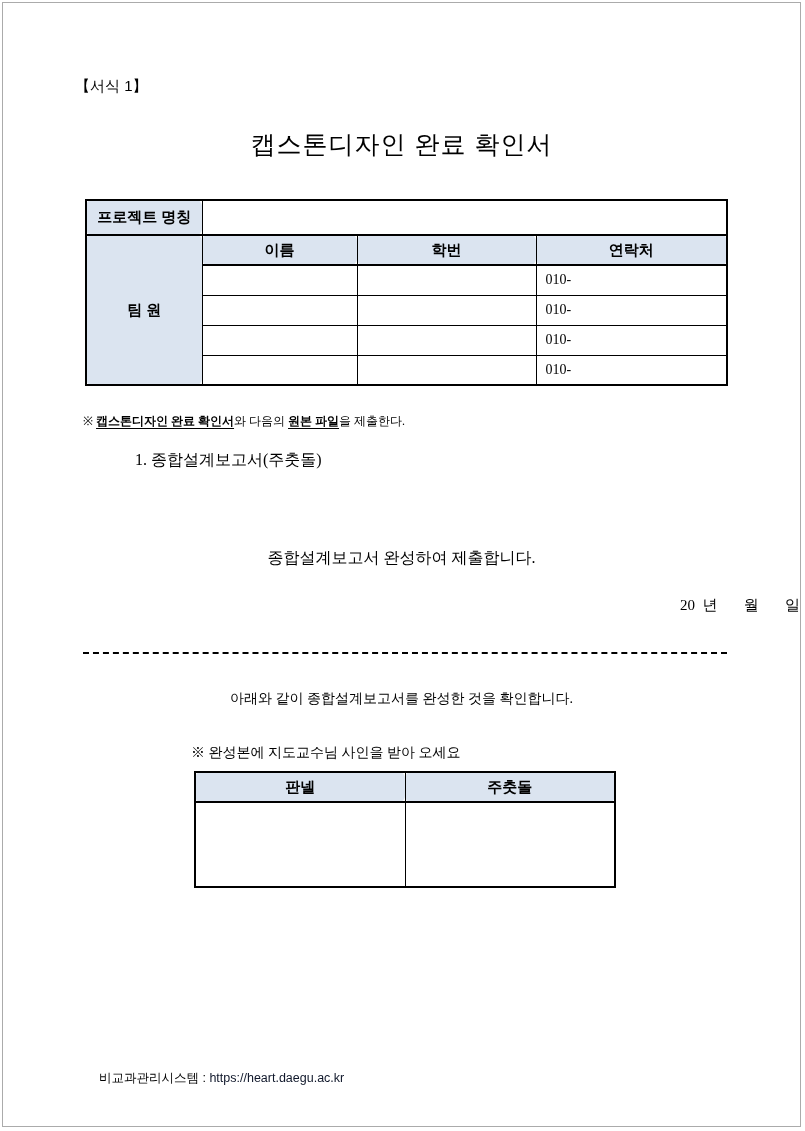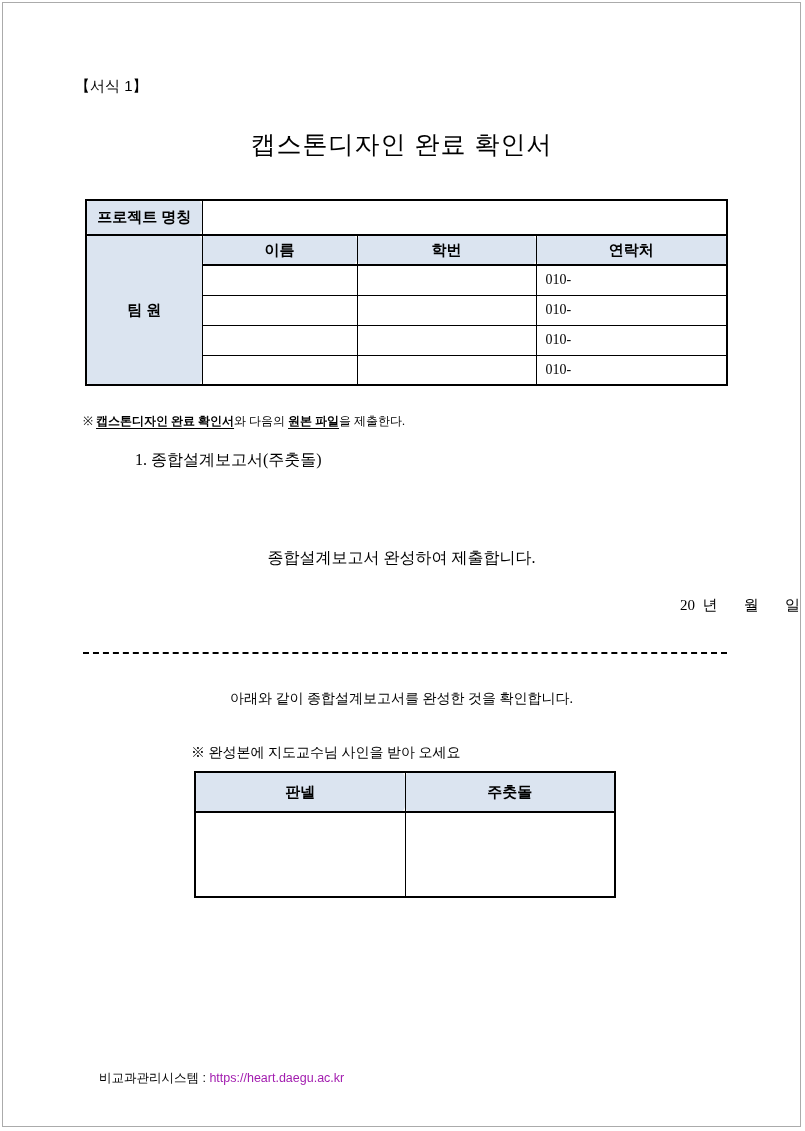--- a/index.html
+++ b/index.html
@@ -23,21 +23,21 @@
   .note-item1{left:120px;top:447px;font-size:16px;margin-left:12px;}
   .note-item2{left:120px;top:472px;font-size:16px;}
   .statement{top:545px;font-size:16px;}
   .date-line{top:593px;font-size:15px;white-space:pre;text-align:right;}
   .divider{left:80px;top:649px;width:644px;border-top:2px dashed #000;height:0;}
   .confirmation{top:687px;font-size:14px;}
   .sign-note{left:188px;top:741px;font-size:14px;}
   .department{top:966px;font-size:27px;font-weight:bold;letter-spacing:1px;}
   .footer1{left:76px;top:1045px;font-size:12.5px;font-family:"Liberation Sans","DejaVu Sans",sans-serif;}
   .footer2{left:96px;top:1067px;font-size:12.5px;font-family:"Liberation Sans","DejaVu Sans",sans-serif;}
-  .url{color:#a21caf;text-decoration:none;}
+  .url{color:#0f172a;text-decoration:none;}
 </style>
 </head>
 <body>
 
 <div class="page">
 
   <div class="abs form-label">【서식 1】</div>
 
   <div class="abs centered doc-title">캡스톤디자인 완료 확인서</div>
 
@@ -94,21 +94,21 @@
 
   <div class="abs centered confirmation">아래와 같이 종합설계보고서를 완성한 것을 확인합니다.</div>
   <div class="abs sign-note">※ 완성본에 지도교수님 사인을 받아 오세요</div>
 
   <table class="sign">
     <colgroup>
         <col style="width:210px">
         <col style="width:210px">
       </colgroup>
     <tbody>
-      <tr class="thick" style="height:40px;">
+      <tr class="thick" style="height:30px;">
         <td class="hdr">판넬</td>
         <td class="hdr">주춧돌</td>
       </tr>
       <tr style="height:85px;">
         <td></td>
         <td></td>
       </tr>
     </tbody>
   </table>
 

